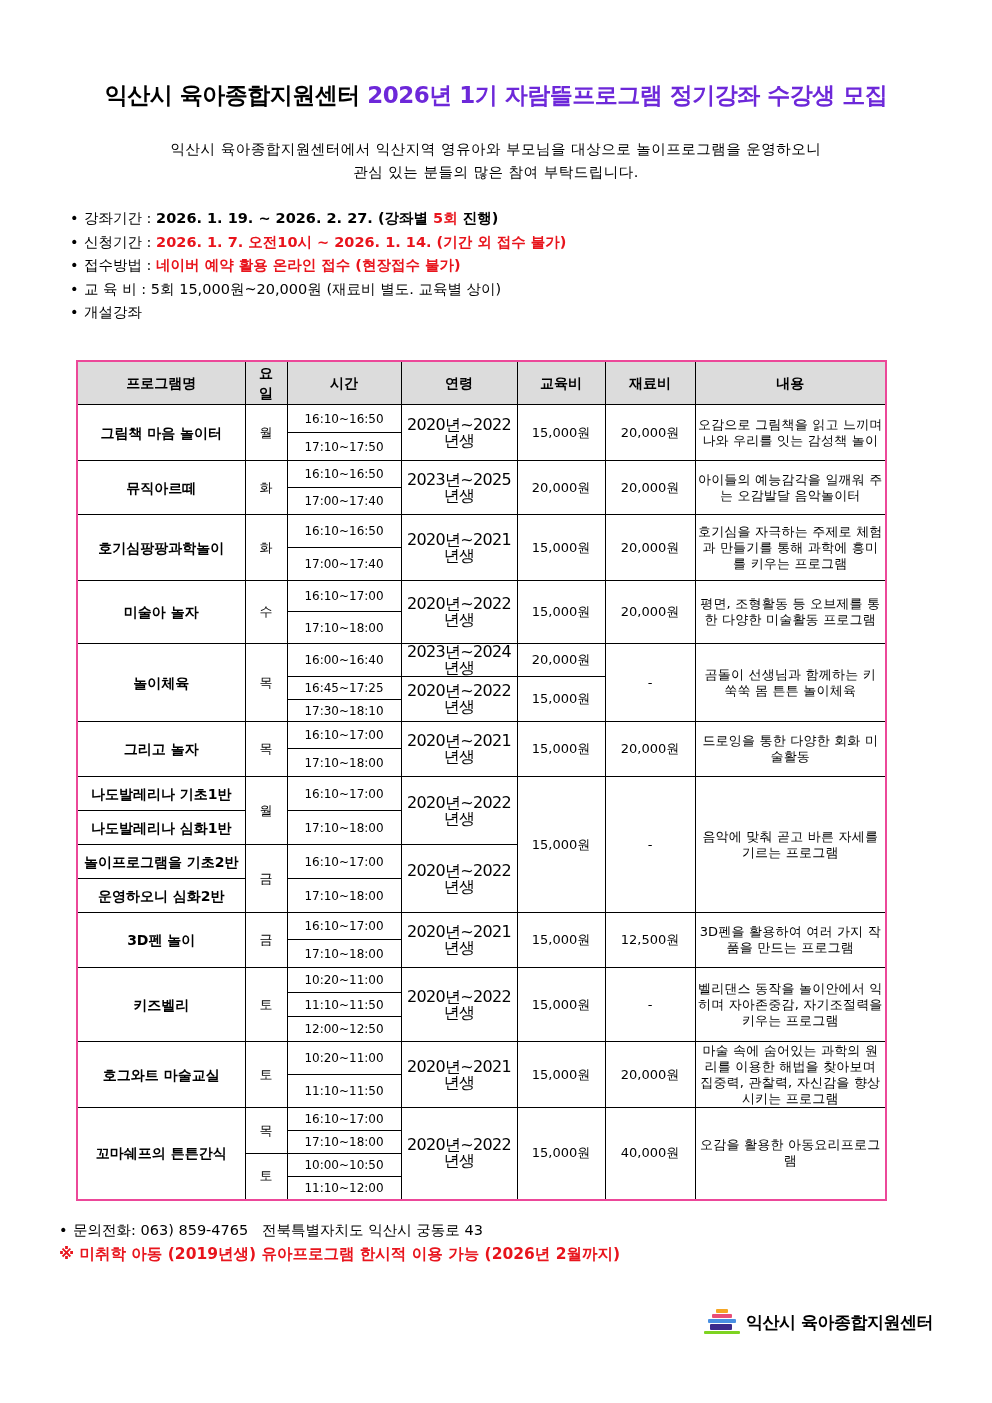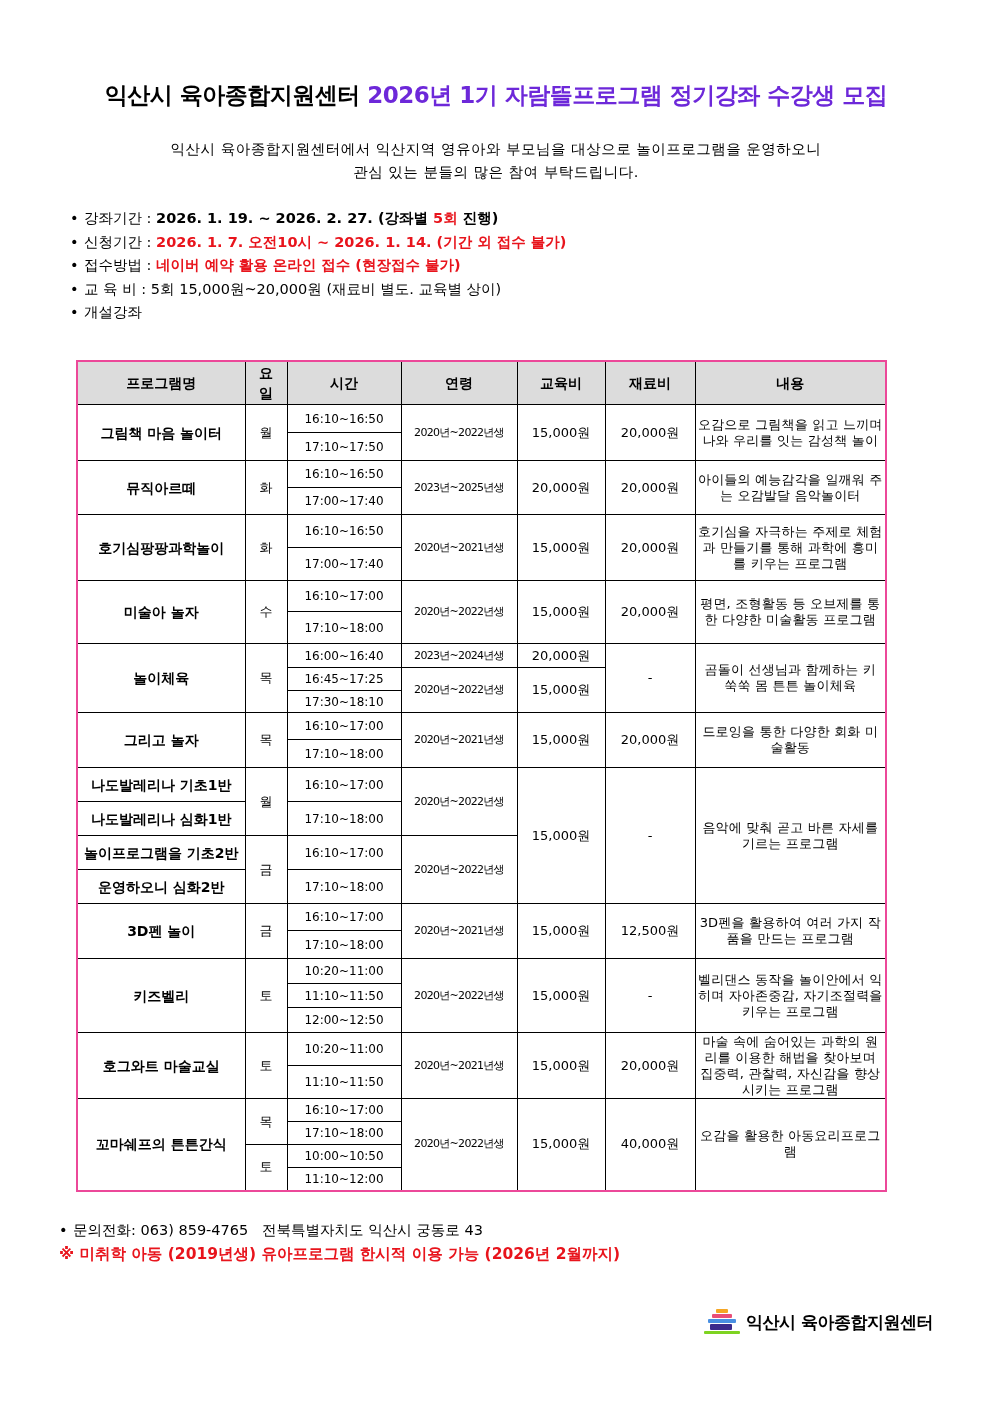--- a/index.html
+++ b/index.html
@@ -15,21 +15,21 @@
   .info .bullet { display:inline-block; width:14px; }
   .info .red { color:#e8141c; font-weight:bold; }
   .info .indent { padding-left:100px; }
   .info .bold { font-weight:bold; }
   table.sched { position:absolute; left:76px; top:360px; width:809px;
                 border-collapse:collapse; border:2px solid #ec4899; table-layout:fixed; }
   table.sched th, table.sched td { border:1px solid #000; text-align:center; vertical-align:middle;
                 padding:0 2px; font-size:13px; line-height:16px; }
   table.sched th { background:#dcdcdc; font-weight:bold; font-size:14px; height:42px; }
   table.sched td.pname { font-weight:bold; font-size:14px; }
-  table.sched td.age { font-size:11px; letter-spacing:-0.7px; }
+  table.sched td.age { font-size:16px; letter-spacing:-0.7px; }
   table.sched td.desc { font-size:13px; line-height:16px; letter-spacing:0.2px; }
   table.sched td.time { font-size:12px; }
   .footer { position:absolute; left:59px; top:1218px; font-size:14.5px; line-height:24px; }
   .footer .red { color:#e8141c; font-weight:bold; font-size:15.5px; }
   .logo { position:absolute; left:704px; top:1309px; display:flex; align-items:center; }
   .logo .mark { width:36px; height:26px; position:relative; margin-right:6px; }
   .logo .mark span { position:absolute; height:4px; border-radius:1px; }
   .logo .text { font-size:17px; font-weight:bold; letter-spacing:-0.5px; }
 </style>
 </head>

